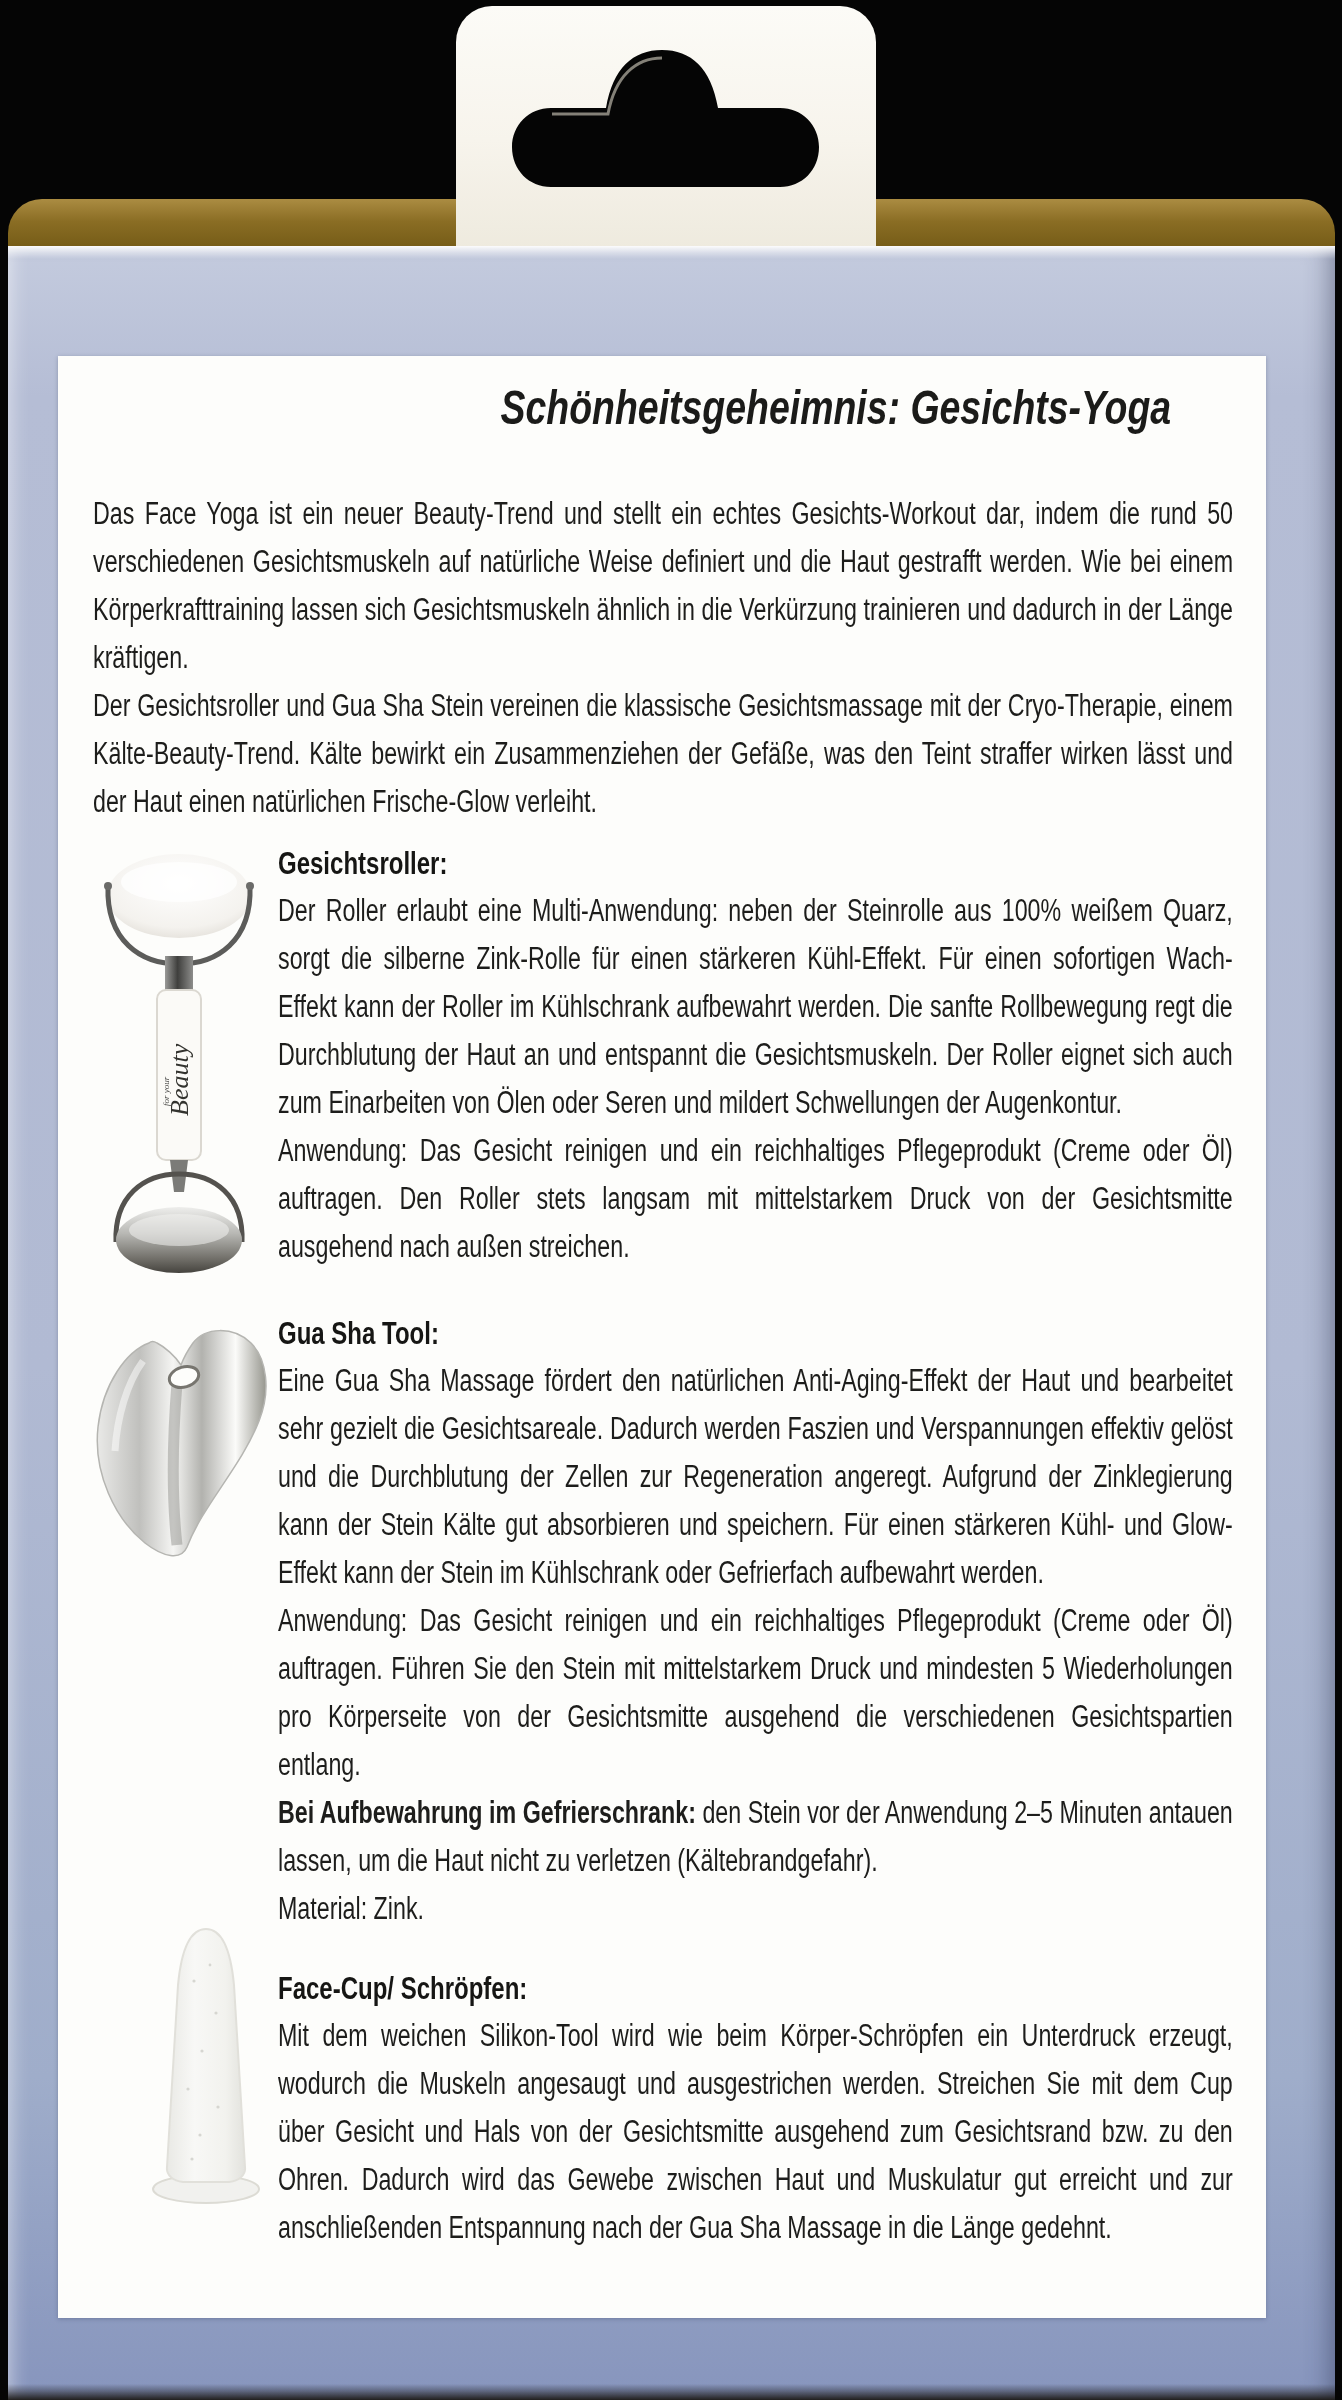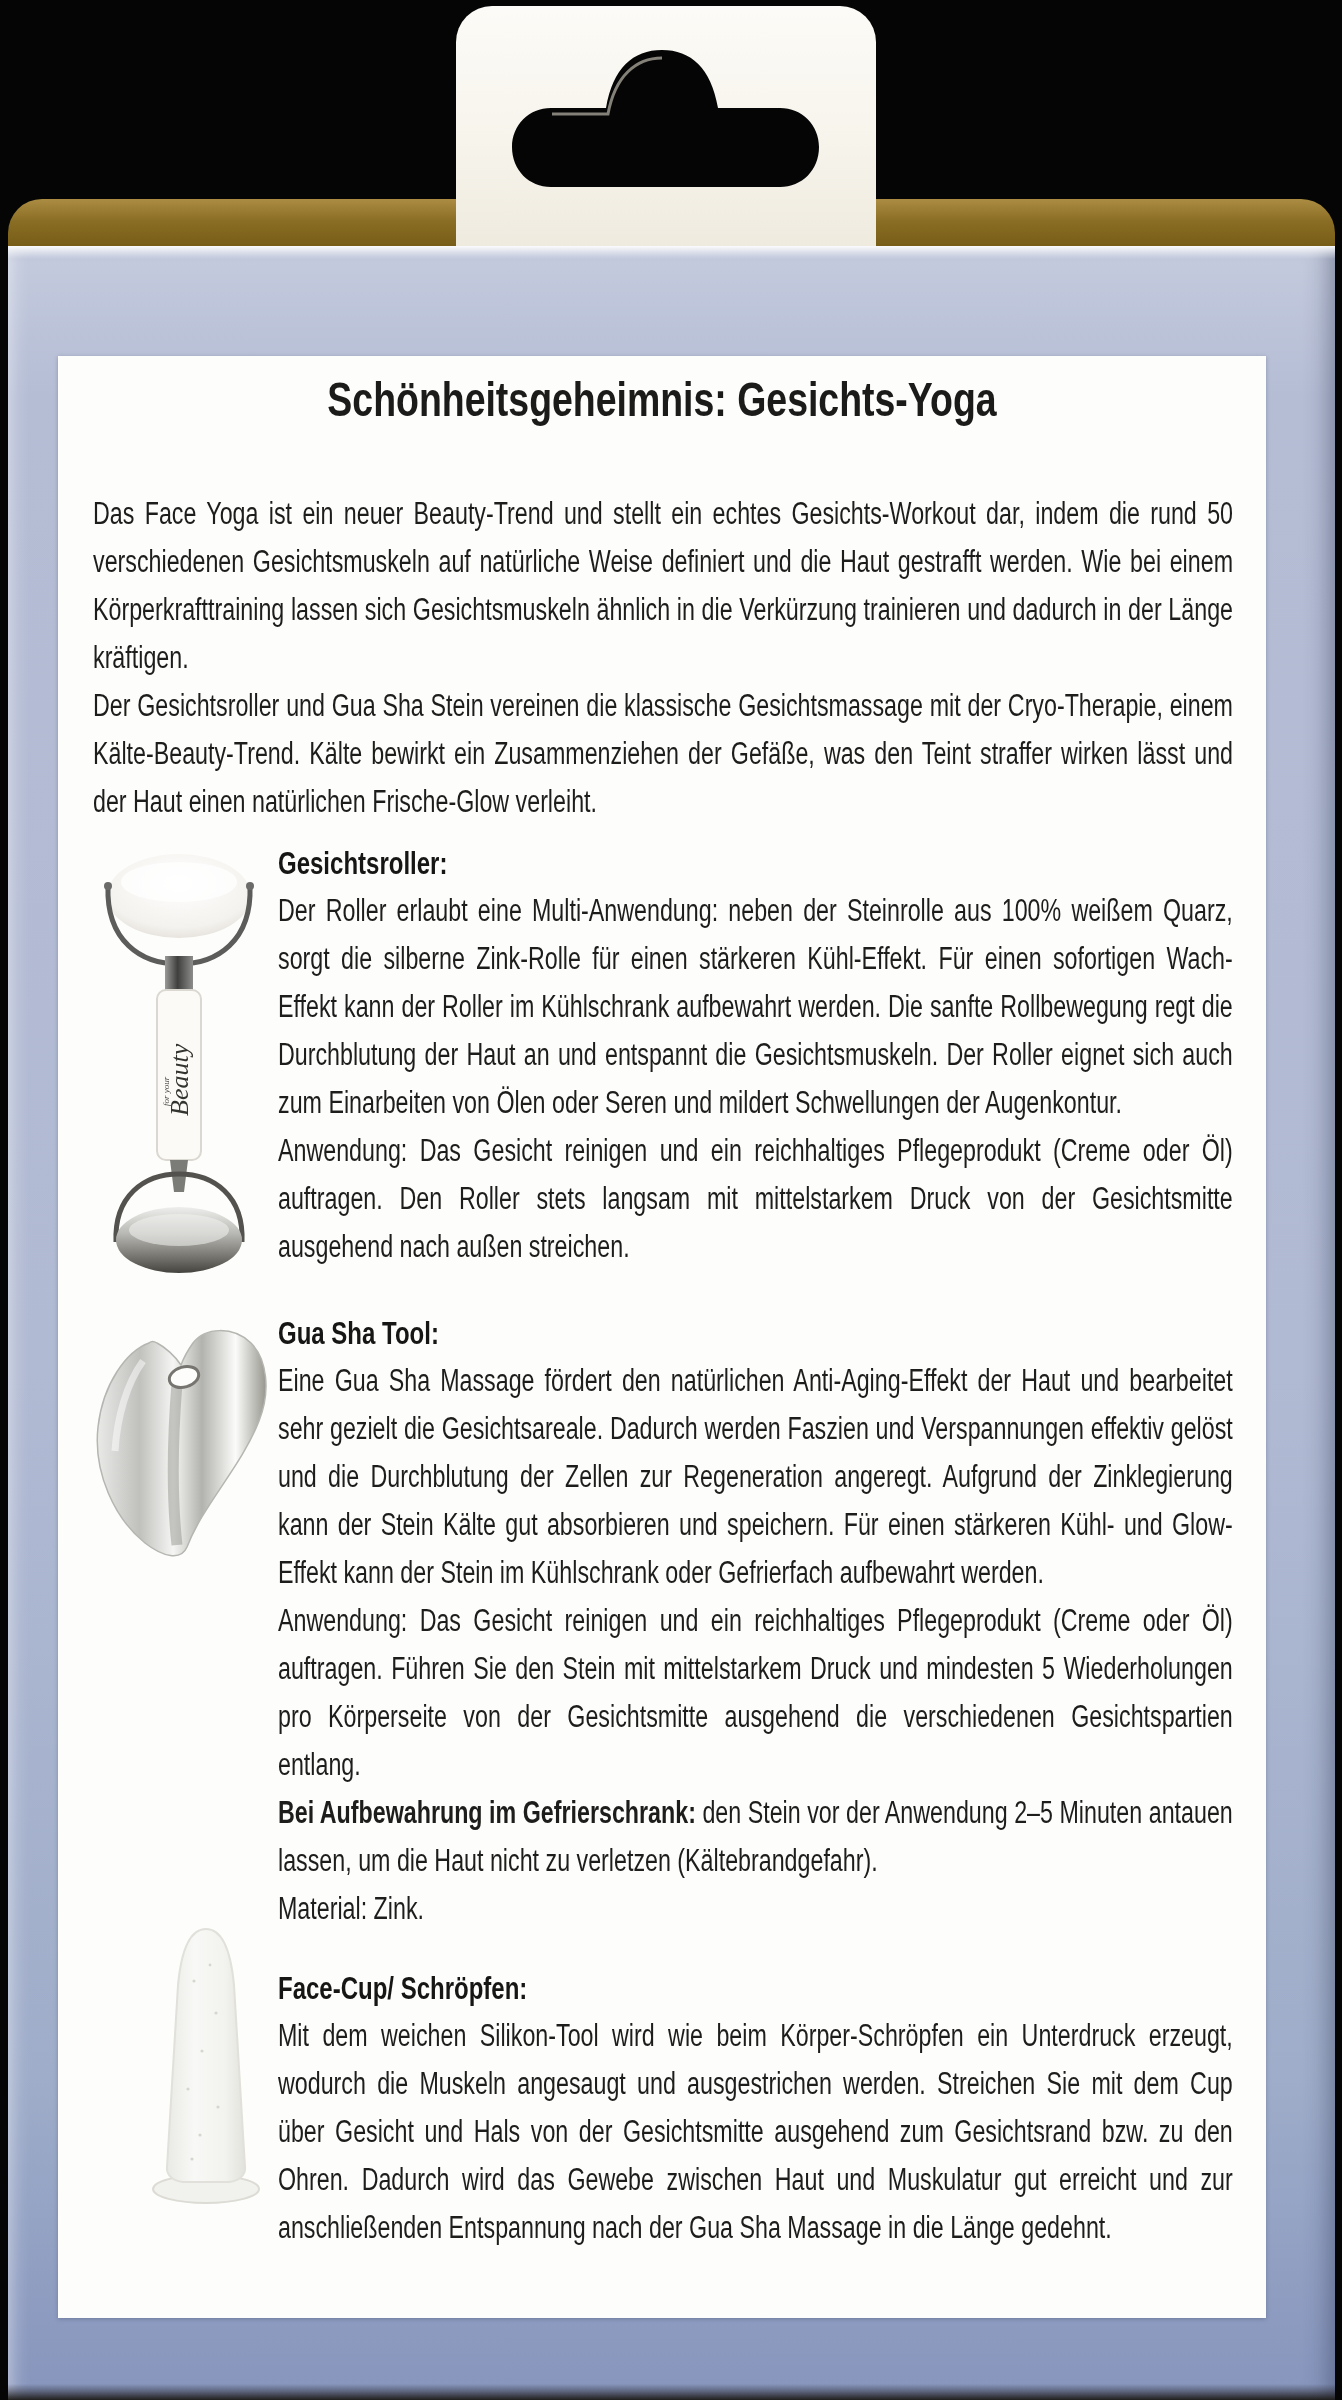--- a/index.html
+++ b/index.html
@@ -39,21 +39,21 @@
   .box::after{ 
     content:"";position:absolute;left:0;right:0;bottom:0;height:16px;
     background:linear-gradient(0deg,rgba(22,19,14,.9) 0%,rgba(22,19,14,.35) 55%,rgba(22,19,14,0) 100%);
   }
   
   .panel{
     position:absolute;left:50px;top:110px;width:1208px;height:1962px;
     background:#fdfdfb;overflow:hidden;
     box-shadow:0 1px 4px rgba(55,63,95,.35);
   }
-  .title{position:absolute;top:16px;left:0;width:100%;text-align:center;}
+  .title{position:absolute;top:24px;left:0;width:100%;text-align:right;font-style:italic;}
   .title span{
     display:inline-block;font-weight:bold;font-size:48px;line-height:56px;
     color:#1b1b19;transform:scaleX(.78);white-space:nowrap;letter-spacing:0;
   }
   .t{
     position:absolute;color:#1d1d1b;font-size:31px;line-height:48px;
     text-align:justify;transform:scaleX(.75);transform-origin:0 0;
   }
   .t p{margin:0;}
   .t h3{margin:0;font-size:32px;line-height:48px;font-weight:bold;text-align:left;color:#161614;}

